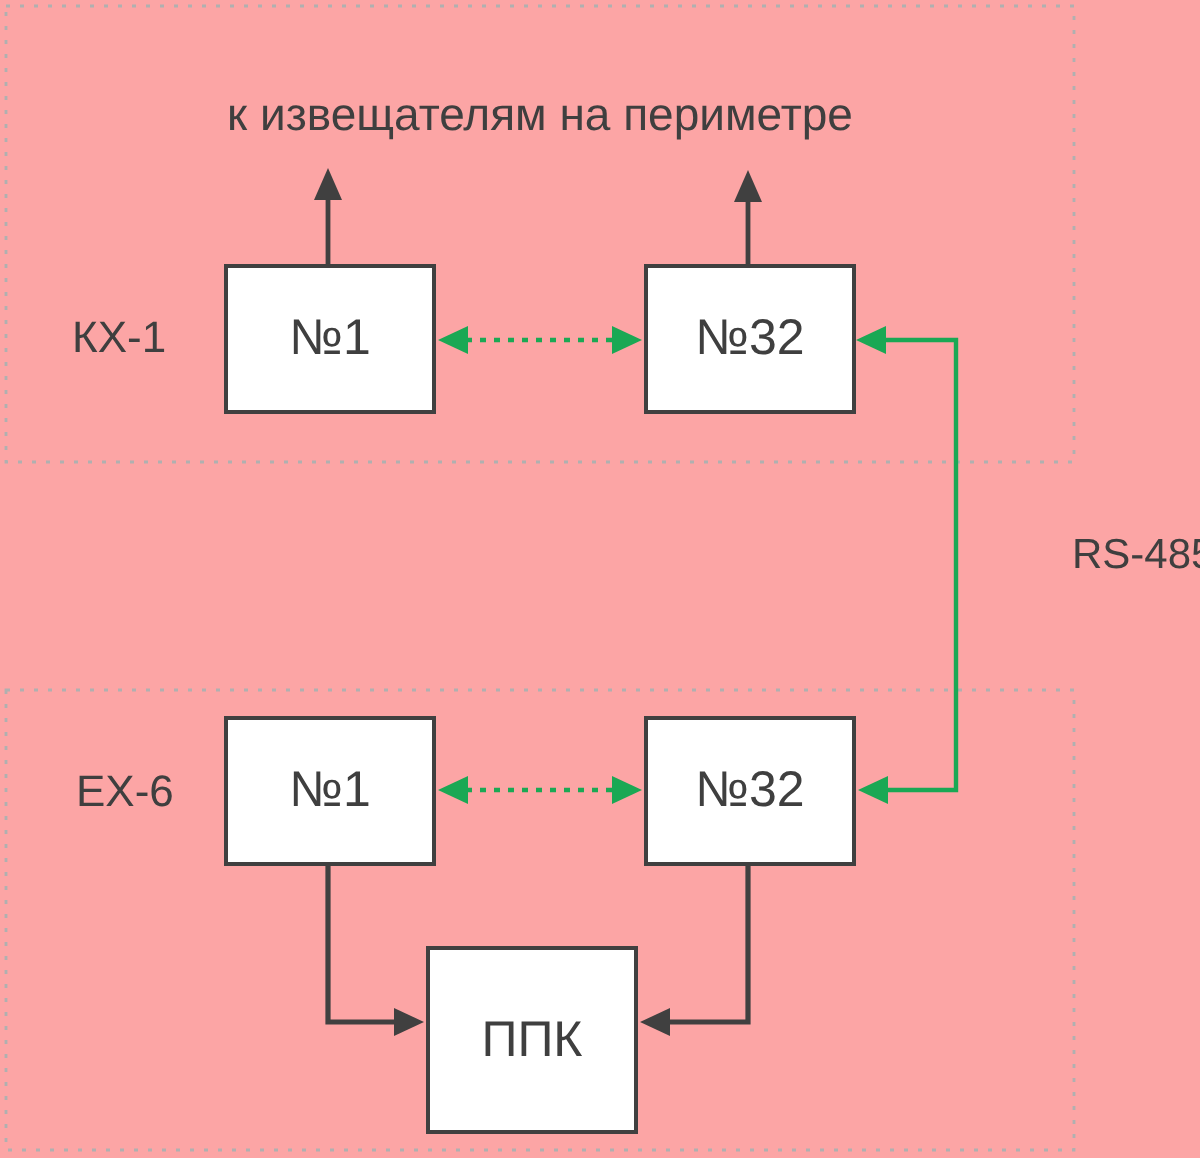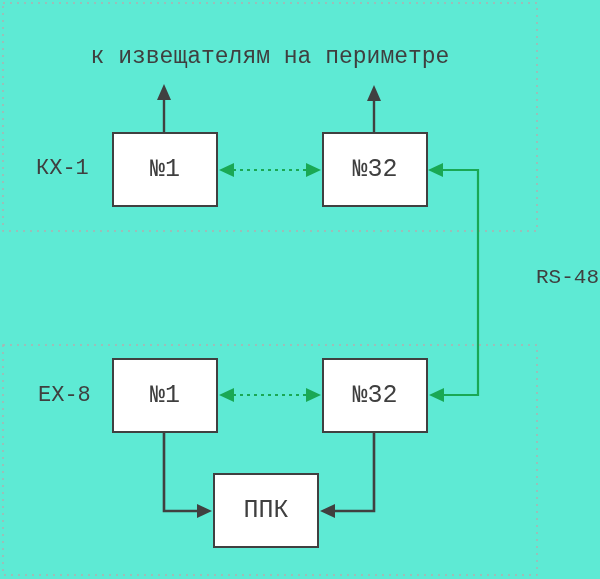--- a/index.html
+++ b/index.html
@@ -4,22 +4,22 @@
 <style>
   html, body {
     margin: 0;
     padding: 0;
     background: #ffffff;
   }
   .canvas {
     position: relative;
     width: 600px;
     height: 579px;
-    background: #5eead4;
-    font-family: Liberation Mono, monospace;
+    background: #fca5a5;
+    font-family: Liberation Sans, sans-serif;
     color: #3f3f3f;
     overflow: hidden;
   }
   .layer {
     position: absolute;
     left: 0;
     top: 0;
     z-index: 1;
   }
   .unit-box {
@@ -48,21 +48,21 @@
     font-size: 23px;
   }
   .group-label-kx6 { left: 36px;  top: 156px; font-size: 22px; }
   .group-label-ex6 { left: 38px;  top: 383px; font-size: 22px; }
   .bus-label       { left: 536px; top: 266px; font-size: 21px; }
 
   .box-kx6-1  { left: 112px; top: 132px; width: 106px; height: 75px; }
   .box-kx6-32 { left: 322px; top: 132px; width: 106px; height: 75px; }
   .box-ex6-1  { left: 112px; top: 358px; width: 106px; height: 75px; }
   .box-ex6-32 { left: 322px; top: 358px; width: 106px; height: 75px; }
-  .box-ppk    { left: 213px; top: 473px; width: 106px; height: 75px; }
+  .box-ppk    { left: 213px; top: 473px; width: 106px; height: 94px; }
 </style>
 </head>
 <body>
 
 <div class="canvas">
 
   <svg class="layer" width="600" height="579" viewBox="0 0 600 579">
 
     <rect x="3" y="3" width="534" height="228" fill="none" stroke-width="1.4" stroke-dasharray="2 5" stroke="#b0b0b0"></rect>
     <rect x="3" y="345" width="534" height="230" fill="none" stroke-width="1.4" stroke-dasharray="2 5" stroke="#b0b0b0"></rect>
@@ -88,21 +88,21 @@
     <polyline points="164,433 164,511 199,511" fill="none" stroke-width="2.6" stroke="#404040"></polyline>
     <polygon points="212,511 197,504 197,518" fill="#404040"></polygon>
 
     <polyline points="374,433 374,511 334,511" fill="none" stroke-width="2.6" stroke="#404040"></polyline>
     <polygon points="320,511 335,504 335,518" fill="#404040"></polygon>
   </svg>
 
   <div class="diagram-label annotation-top">к извещателям на периметре</div>
 
   <div class="diagram-label group-label-kx6">КХ-1</div>
-  <div class="diagram-label group-label-ex6">ЕХ-8</div>
+  <div class="diagram-label group-label-ex6">ЕХ-6</div>
 
   <div class="diagram-label bus-label">RS-485</div>
 
   <div class="unit-box box-kx6-1">
     <span>№1</span>
   </div>
   <div class="unit-box box-kx6-32">
     <span>№32</span>
   </div>
   <div class="unit-box box-ex6-1">

